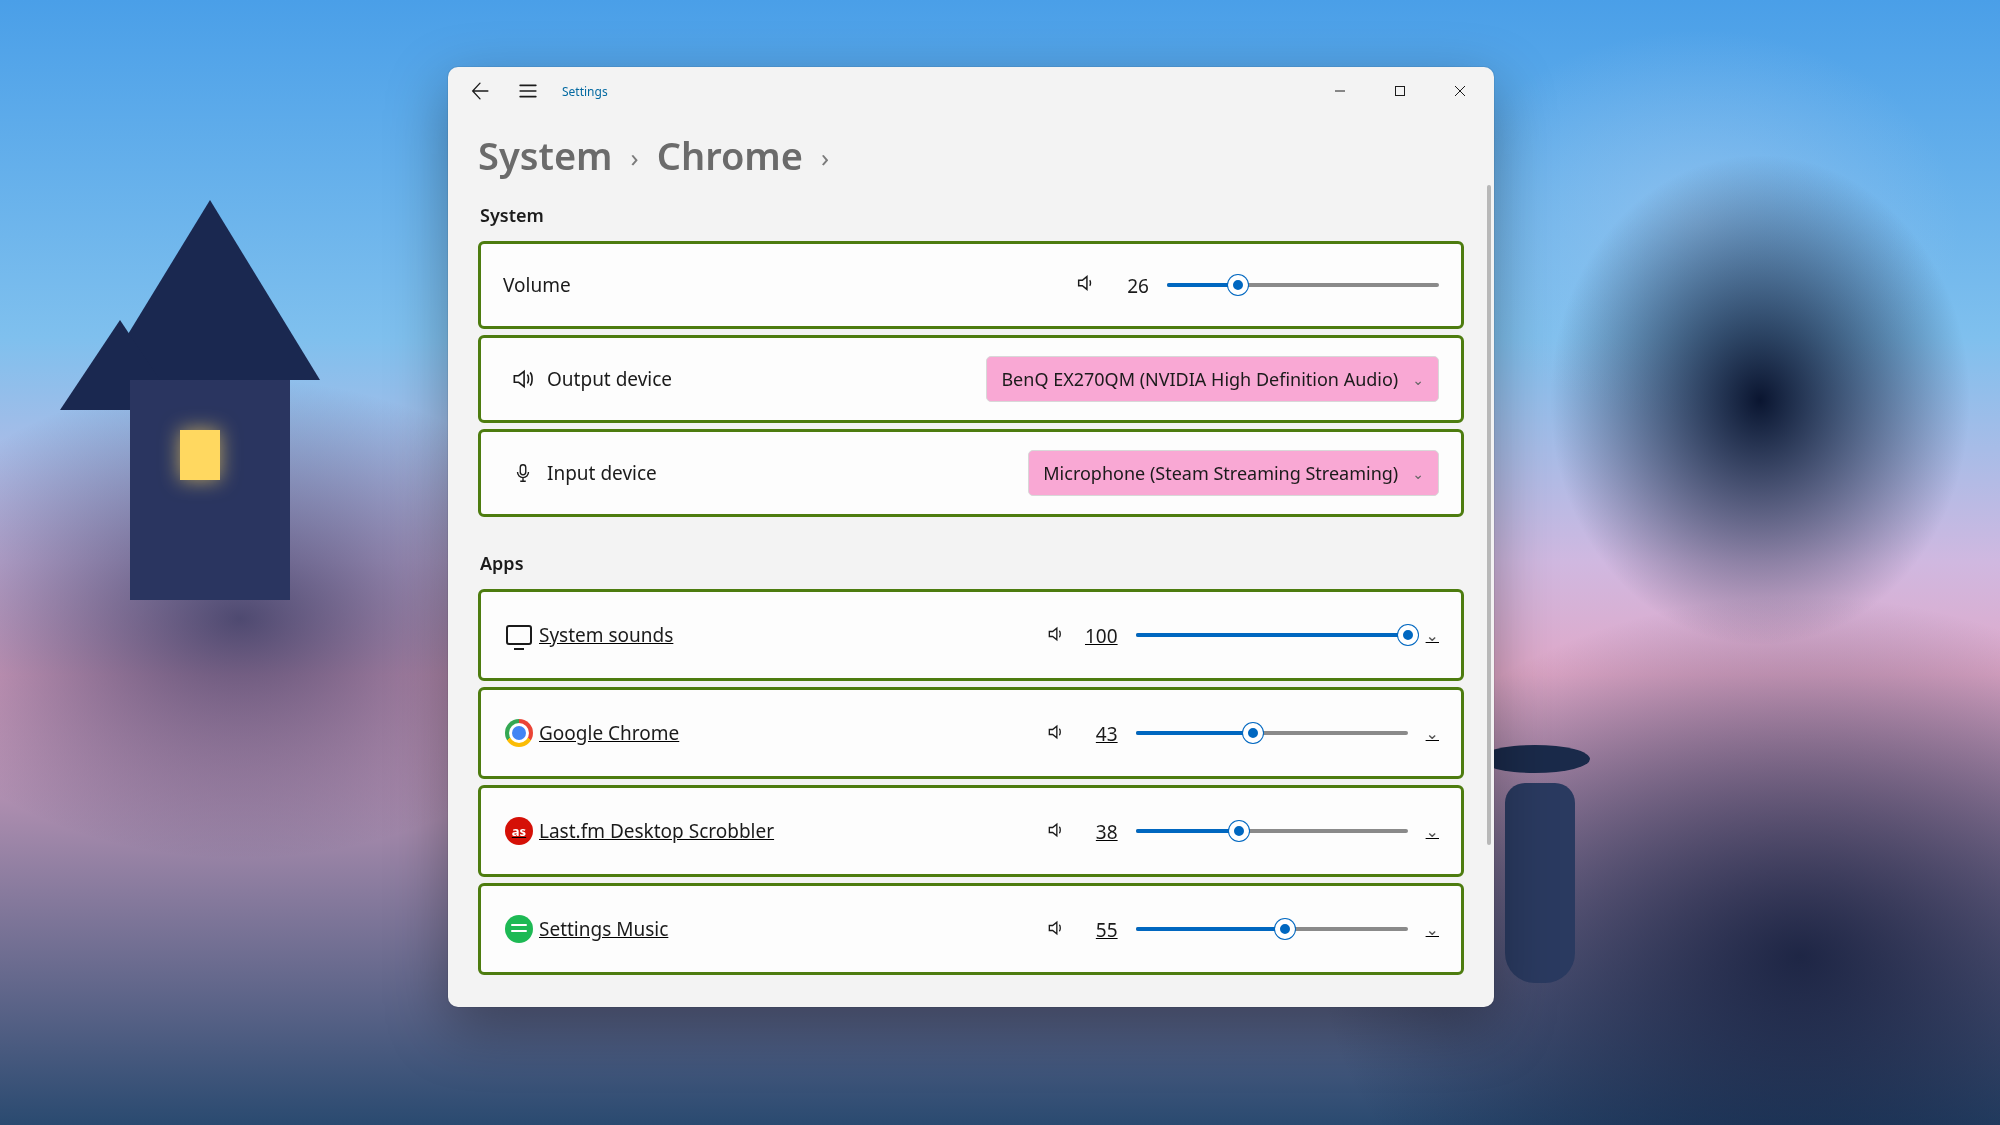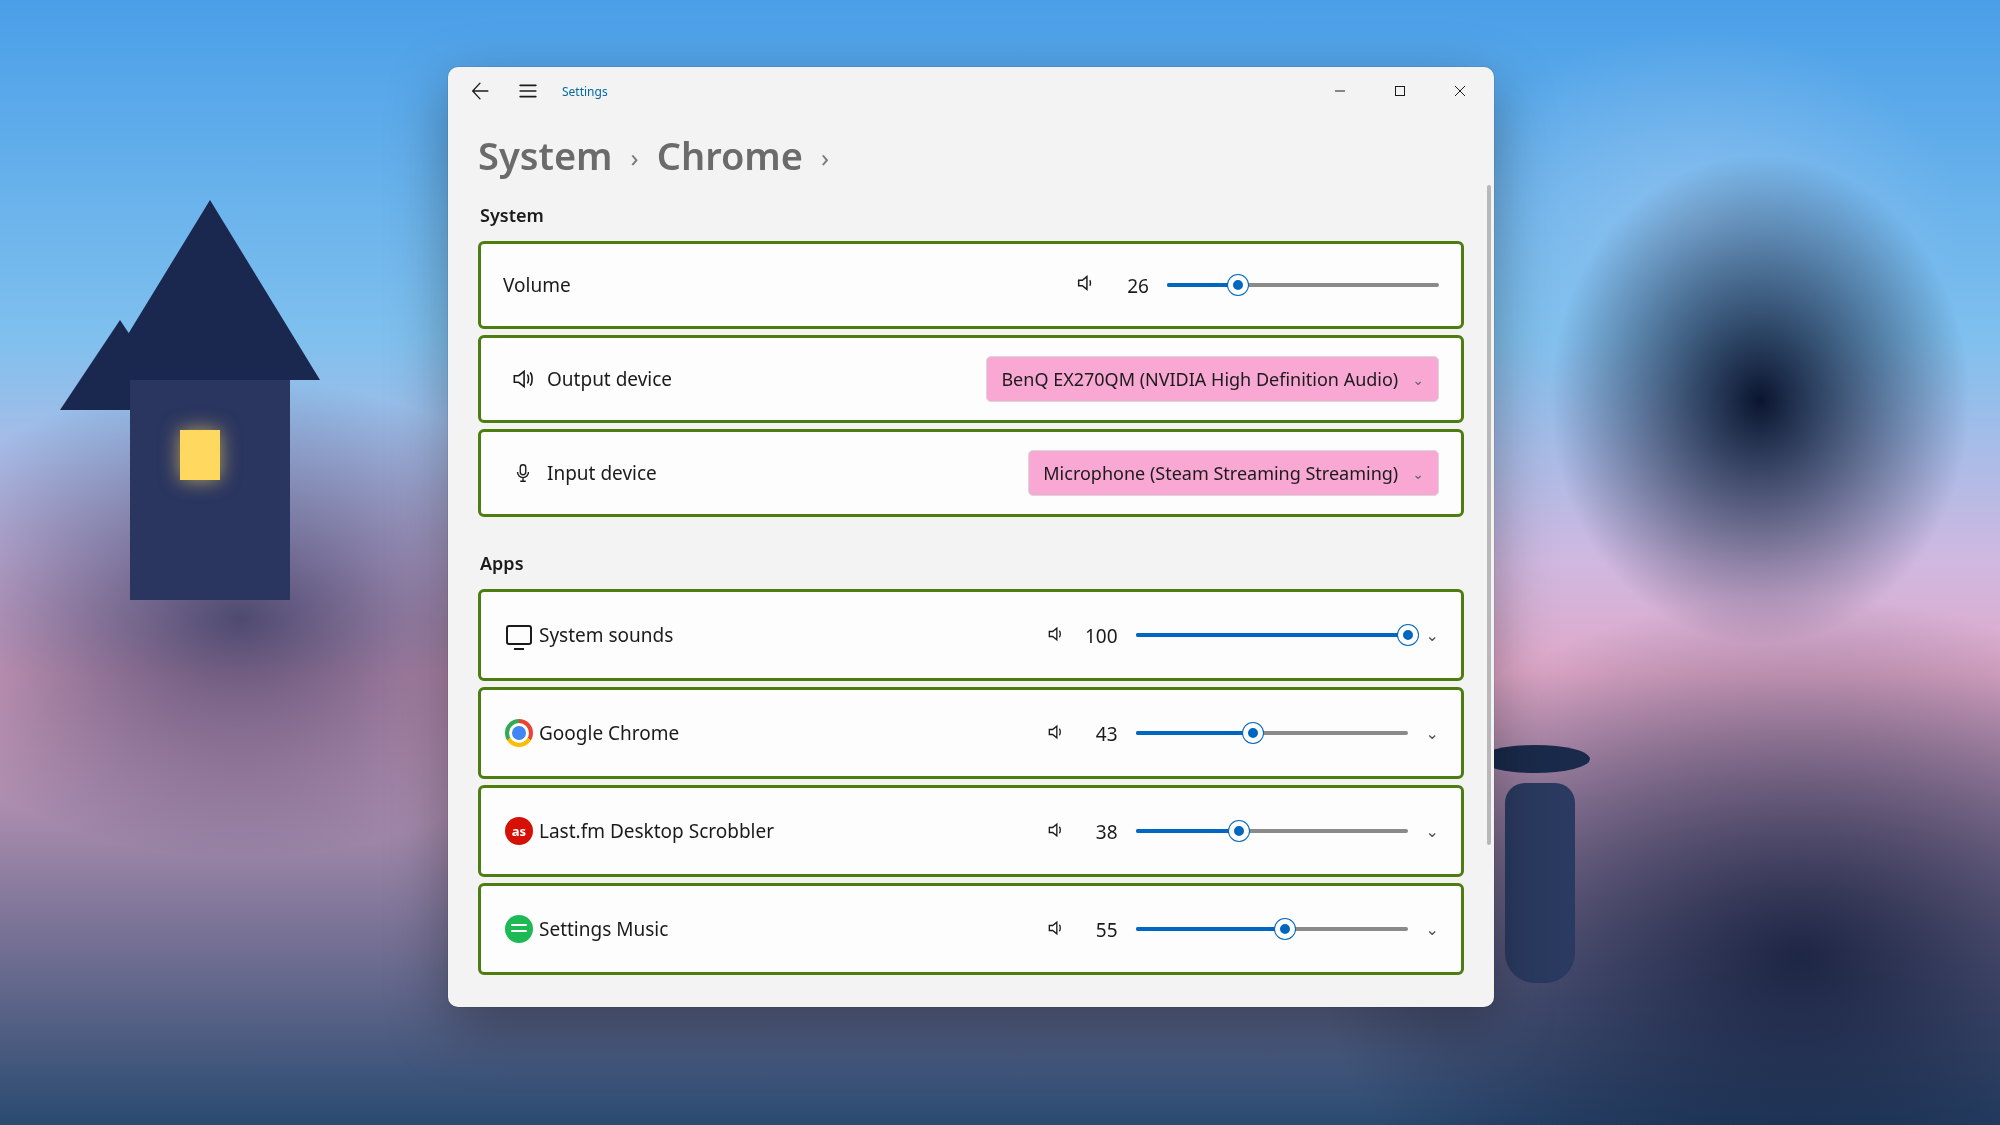--- a/index.html
+++ b/index.html
@@ -93,21 +93,21 @@
   .slider .thumb{position:absolute;top:4px;width:20px;height:20px;border-radius:50%;background:#0067c0;border:5px solid #fff;box-shadow:0 0 0 1px #0067c0;transform:translateX(-50%);}
 
   .dropdown{
     display:flex;align-items:center;gap:14px;
     border:1px solid #d8d8d8;border-radius:5px;
     padding:10px 14px;background:#f9a8d4;
     font-size:18px;color:#1b1b1b;
   }
   .dropdown .dd-chev{color:#666;font-size:14px;}
 
-  .app-card{min-height:92px;}
+  .app-card{min-height:92px;text-decoration:underline;}
   .app-icon-wrap{width:32px;height:32px;display:flex;align-items:center;justify-content:center;}
   .monitor-ic{width:26px;height:20px;border:2px solid #1b1b1b;border-radius:3px;position:relative;}
   .monitor-ic::after{content:"";position:absolute;bottom:-7px;left:6px;width:10px;height:2px;background:#1b1b1b;}
   .circle-icon{width:28px;height:28px;border-radius:50%;}
   .chrome-ic{background:conic-gradient(#ea4335 0 120deg,#fbbc05 120deg 240deg,#34a853 240deg 360deg);position:relative;}
   .chrome-ic::after{content:"";position:absolute;inset:7px;border-radius:50%;background:#4285f4;box-shadow:0 0 0 3px #fff;}
   .lastfm-ic{background:#d51007;color:#fff;font-size:13px;font-weight:700;display:flex;align-items:center;justify-content:center;}
   .spotify-ic{background:#1db954;position:relative;}
   .spotify-ic::before,.spotify-ic::after{content:"";position:absolute;left:6px;right:6px;height:2px;background:#fff;border-radius:2px;}
   .spotify-ic::before{top:9px;}

